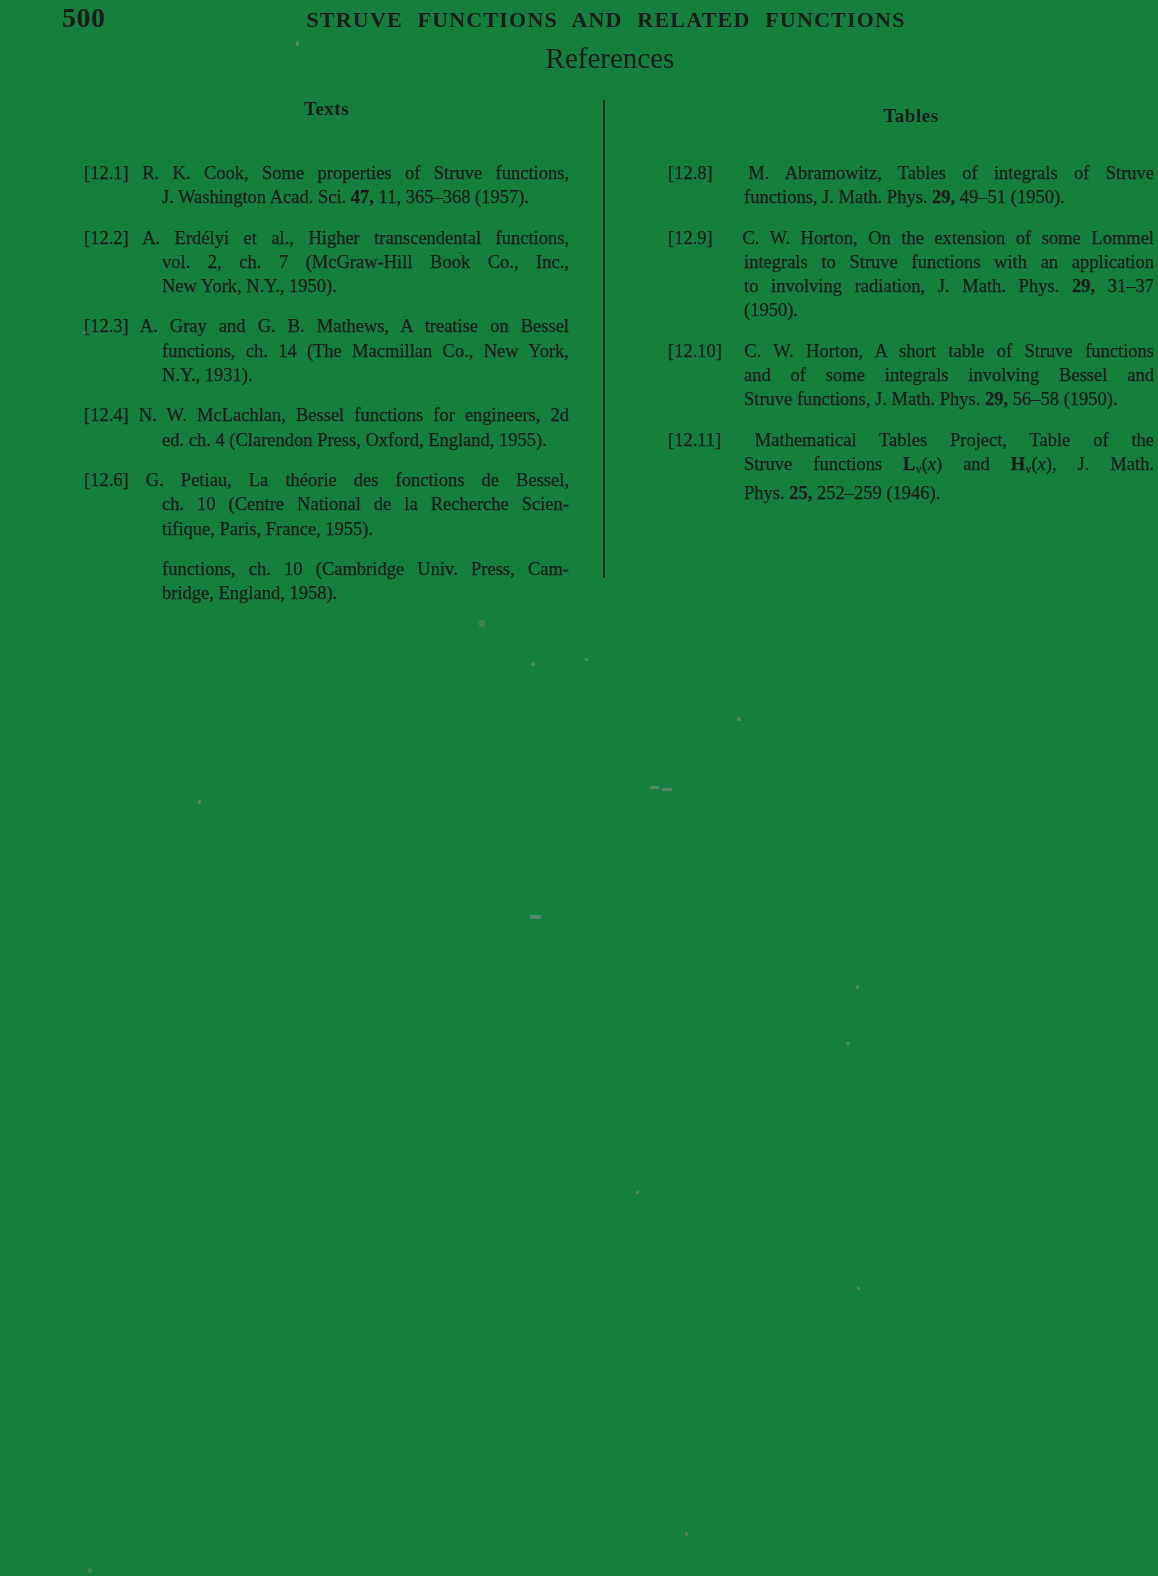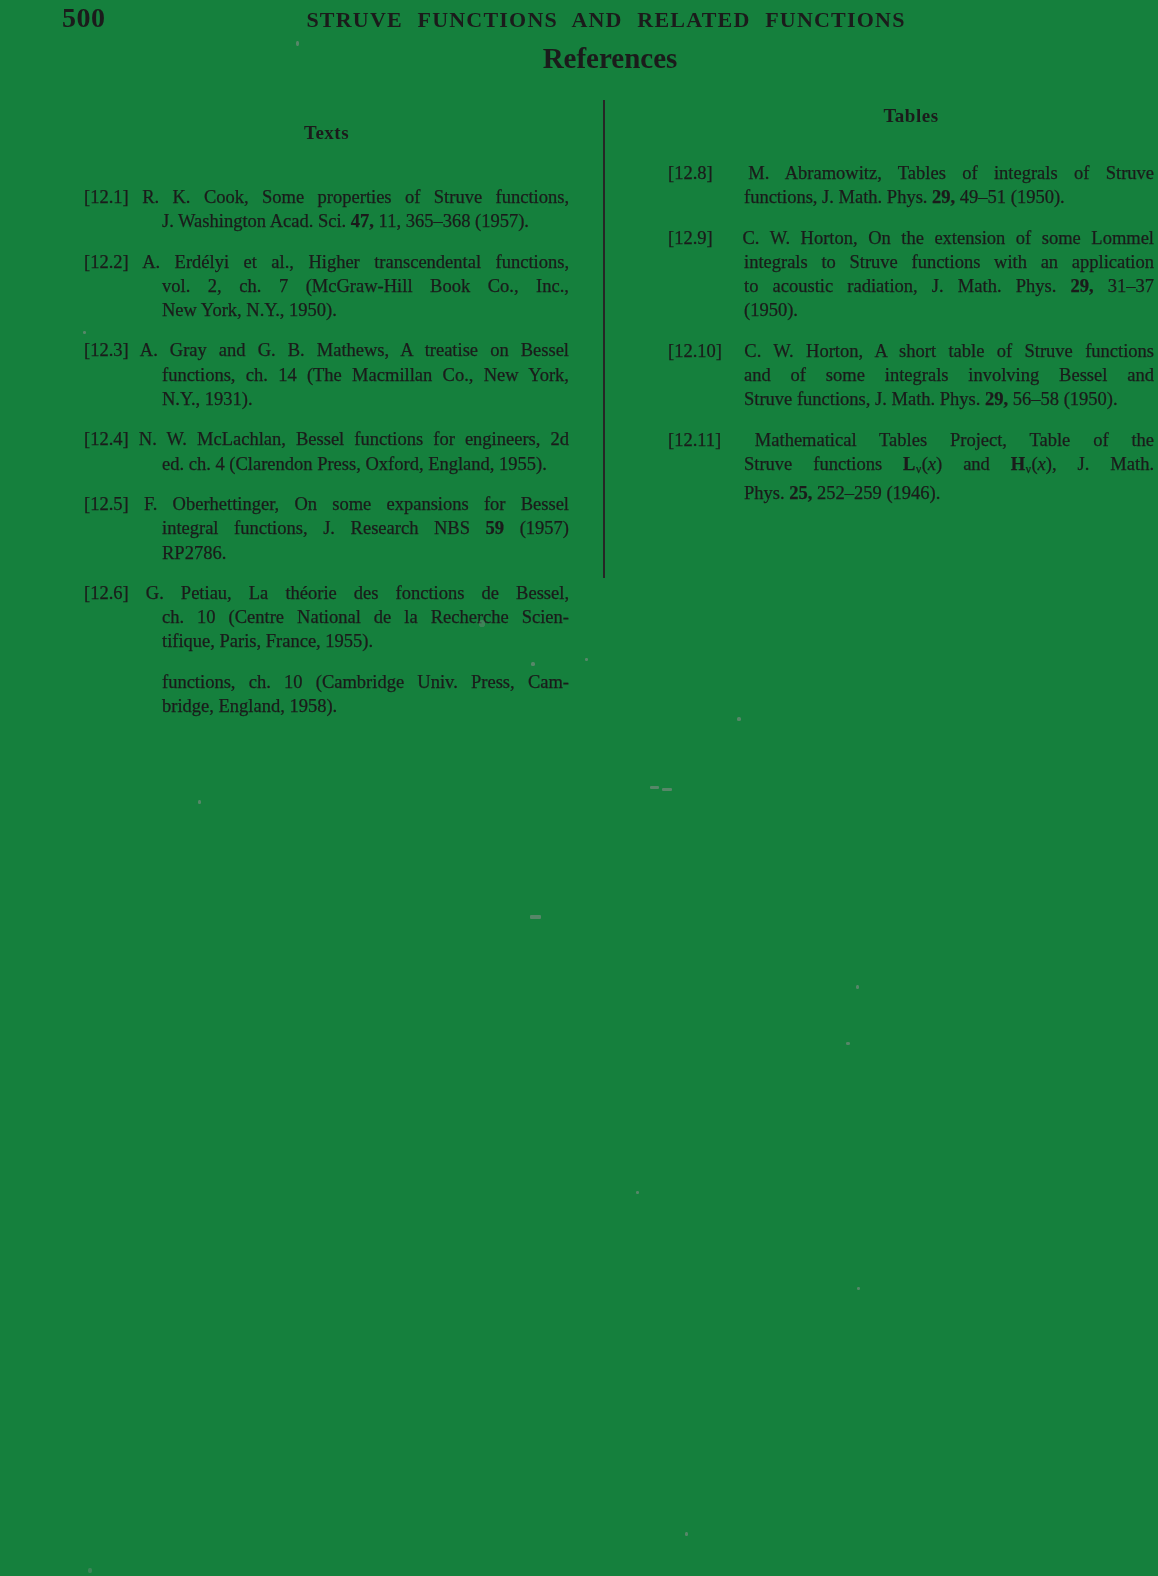--- a/index.html
+++ b/index.html
@@ -33,21 +33,21 @@
     letter-spacing: 1.2px;
     word-spacing: 8px;
   }
   .title {
     position: absolute;
     left: 68px;
     top: 42px;
     width: 1084px;
     text-align: center;
     font-size: 29px;
-    font-weight: 700;
+    font-weight: 400;
     margin: 0;
   }
   .divider {
     position: absolute;
     left: 603px;
     top: 100px;
     width: 2px;
     height: 478px;
     background: #262626;
   }
@@ -56,21 +56,21 @@
   .col-right { left: 652px; width: 518px; }
   .col-heading {
     margin: 0;
     height: 49px;
     box-sizing: border-box;
     text-align: center;
     font-size: 19px;
     font-weight: 700;
     letter-spacing: 0.5px;
   }
-  .col-left  .col-heading { padding-top: 2px; margin-top: 24px; }
+  .col-left  .col-heading { padding-top: 2px; }
   .col-right .col-heading { padding-top: 9px; }
   .entry { margin: 16px; }
   .line {
     font-size: 18.5px;
     line-height: 24.3px;
     text-align: justify;
     text-align-last: justify;
     padding-left: 78px;
     -webkit-text-stroke: 0.25px currentColor;
   }
@@ -117,25 +117,20 @@
         <div class="entry">
           <div class="line first"><span class="ref-label">[12.3]</span> <span>A. Gray and G. B. Mathews, A treatise on Bessel</span></div>
           <div class="line"><span>functions, ch. 14 (The Macmillan Co., New York,</span></div>
           <div class="line last"><span>N.Y., 1931).</span></div>
         </div>
         <div class="entry">
           <div class="line first"><span class="ref-label">[12.4]</span> <span>N. W. McLachlan, Bessel functions for engineers, 2d</span></div>
           <div class="line last"><span>ed. ch. 4 (Clarendon Press, Oxford, England, 1955).</span></div>
         </div>
         <div class="entry">
-          <div class="line first"><span class="ref-label">[12.5]</span> <span>F. Oberhettinger, On some expansions for Bessel</span></div>
-          <div class="line"><span>integral functions, J. Research NBS </span><span class="bold">59</span><span> (1957)</span></div>
-          <div class="line last"><span>RP2786.</span></div>
-        </div>
-        <div class="entry">
           <div class="line first"><span class="ref-label">[12.6]</span> <span>G. Petiau, La théorie des fonctions de Bessel,</span></div>
           <div class="line"><span>ch. 10 (Centre National de la Recherche Scien-</span></div>
           <div class="line last"><span>tifique, Paris, France, 1955).</span></div>
         </div>
         <div class="entry">
           <div class="line"><span>functions, ch. 10 (Cambridge Univ. Press, Cam-</span></div>
           <div class="line last"><span>bridge, England, 1958).</span></div>
         </div>
       </div>
   </section>
@@ -143,21 +138,21 @@
   <section class="col col-right">
     <h2 class="col-heading">Tables</h2>
     <div id="tables-entries">
         <div class="entry">
           <div class="line first"><span class="ref-label">[12.8]</span> <span>M. Abramowitz, Tables of integrals of Struve</span></div>
           <div class="line last"><span>functions, J. Math. Phys. </span><span class="bold">29,</span><span> 49–51 (1950).</span></div>
         </div>
         <div class="entry">
           <div class="line first"><span class="ref-label">[12.9]</span> <span>C. W. Horton, On the extension of some Lommel</span></div>
           <div class="line"><span>integrals to Struve functions with an application</span></div>
-          <div class="line"><span>to acoustic radiation, J. Math. Phys. </span><span class="bold">29,</span><span> 31–37</span></div>
+          <div class="line"><span>to involving radiation, J. Math. Phys. </span><span class="bold">29,</span><span> 31–37</span></div>
           <div class="line last"><span>(1950).</span></div>
         </div>
         <div class="entry">
           <div class="line first"><span class="ref-label">[12.10]</span> <span>C. W. Horton, A short table of Struve functions</span></div>
           <div class="line"><span>and of some integrals involving Bessel and</span></div>
           <div class="line last"><span>Struve functions, J. Math. Phys. </span><span class="bold">29,</span><span> 56–58 (1950).</span></div>
         </div>
         <div class="entry">
           <div class="line first"><span class="ref-label">[12.11]</span> <span>Mathematical Tables Project, Table of the</span></div>
           <div class="line"><span>Struve functions </span><span class="bold">L</span><span class="subscript">ν</span><span>(</span><span class="italic">x</span><span>) and </span><span class="bold">H</span><span class="subscript">ν</span><span>(</span><span class="italic">x</span><span>), J. Math.</span></div>

